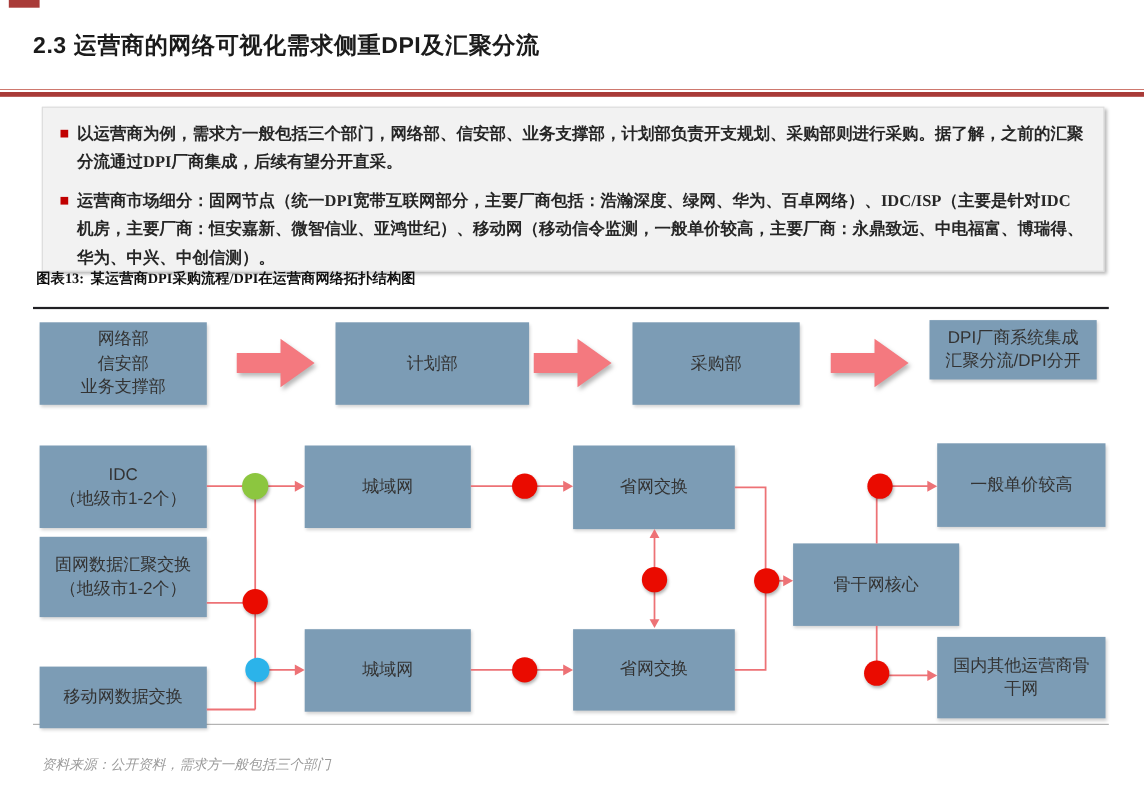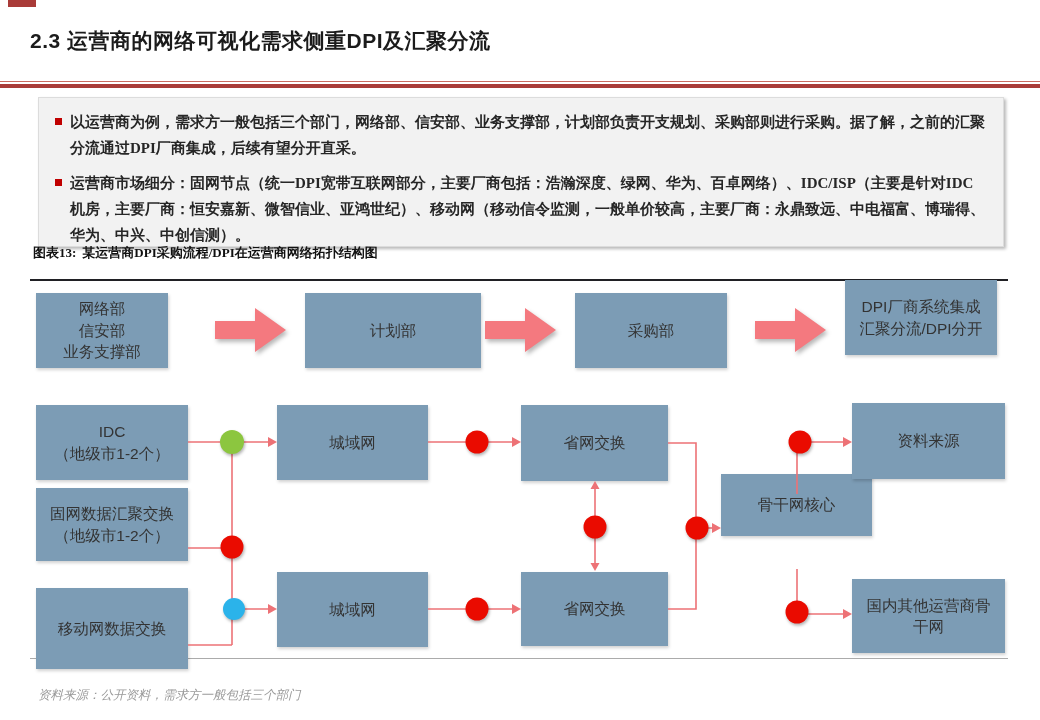--- a/index.html
+++ b/index.html
@@ -90,73 +90,73 @@
         <span>运营商市场细分：固网节点（统一DPI宽带互联网部分，主要厂商包括：浩瀚深度、绿网、华为、百卓网络）、IDC/ISP（主要是针对IDC机房，主要厂商：恒安嘉新、微智信业、亚鸿世纪）、移动网（移动信令监测，一般单价较高，主要厂商：永鼎致远、中电福富、博瑞得、华为、中兴、中创信测）。</span>
       </li>
     </ul>
   </div>
 
   <div class="caption">
     <span class="cap-label">图表13:</span><span class="cap-text">某运营商DPI采购流程/DPI在运营商网络拓扑结构图</span>
   </div>
   <div class="cap-rule"></div>
 
-  <div class="node" style="left:36px;top:293px;width:132px;height:75px">
+  <div class="node" style="left:36px;top:293px;width:152px;height:75px">
     <span>网络部</span>
     <span>信安部</span>
     <span>业务支撑部</span>
   </div>
   <svg class="flow-arrow" style="left:215px;top:307px" width="72" height="46" viewBox="0 0 72 46">
     <polygon points="0,14 40,14 40,1 71,23 40,45 40,32 0,32"></polygon>
   </svg>
   <div class="node" style="left:305px;top:293px;width:176px;height:75px">
     <span>计划部</span>
   </div>
   <svg class="flow-arrow" style="left:485px;top:307px" width="72" height="46" viewBox="0 0 72 46">
     <polygon points="0,14 40,14 40,1 71,23 40,45 40,32 0,32"></polygon>
   </svg>
   <div class="node" style="left:575px;top:293px;width:152px;height:75px">
     <span>采购部</span>
   </div>
   <svg class="flow-arrow" style="left:755px;top:307px" width="72" height="46" viewBox="0 0 72 46">
     <polygon points="0,14 40,14 40,1 71,23 40,45 40,32 0,32"></polygon>
   </svg>
-  <div class="node" style="left:845px;top:280px;width:152px;height:75px">
+  <div class="node" style="left:845px;top:291px;width:152px;height:54px">
     <span>DPI厂商系统集成</span>
     <span>汇聚分流/DPI分开</span>
   </div>
 
   <div class="node" style="left:36px;top:405px;width:152px;height:75px">
     <span>IDC</span>
     <span>（地级市1-2个）</span>
   </div>
   <div class="node" style="left:36px;top:488px;width:152px;height:73px">
     <span>固网数据汇聚交换</span>
     <span>（地级市1-2个）</span>
   </div>
-  <div class="node" style="left:36px;top:588px;width:152px;height:81px">
+  <div class="node" style="left:36px;top:606px;width:152px;height:56px">
     <span>移动网数据交换</span>
   </div>
   <div class="node" style="left:277px;top:405px;width:151px;height:75px">
     <span>城域网</span>
   </div>
   <div class="node" style="left:277px;top:572px;width:151px;height:75px">
     <span>城域网</span>
   </div>
   <div class="node" style="left:521px;top:405px;width:147px;height:76px">
     <span>省网交换</span>
   </div>
   <div class="node" style="left:521px;top:572px;width:147px;height:74px">
     <span>省网交换</span>
   </div>
-  <div class="node" style="left:721px;top:474px;width:151px;height:62px">
+  <div class="node" style="left:721px;top:494px;width:151px;height:75px">
     <span>骨干网核心</span>
   </div>
   <div class="node" style="left:852px;top:403px;width:153px;height:76px">
-    <span>资料来源</span>
+    <span>一般单价较高</span>
   </div>
   <div class="node" style="left:852px;top:579px;width:153px;height:74px;padding:0 10px;box-sizing:border-box">
     <span>国内其他运营商骨干网</span>
   </div>
 
   <svg class="connectors" width="1040" height="720" viewBox="0 0 1040 720">
     <g>
       <path class="ln" d="M188,442 L272,442"></path>
       <path class="ln" d="M232,442 L232,645"></path>
       <path class="ln" d="M188,548 L232,548"></path>

